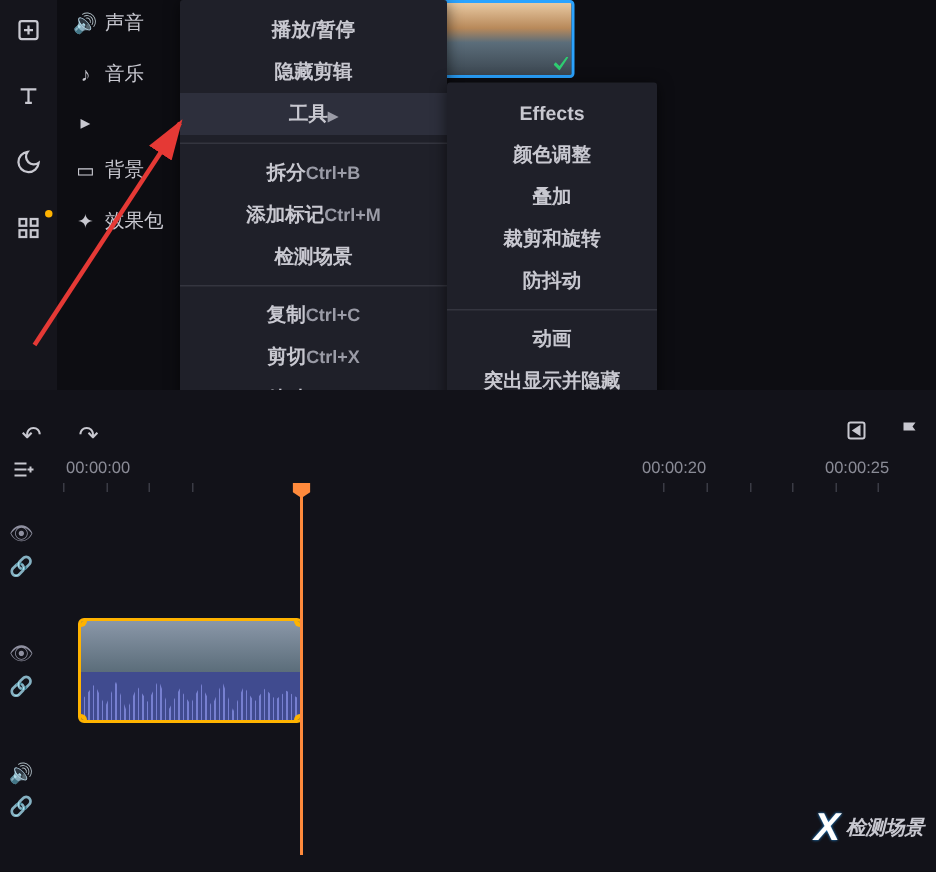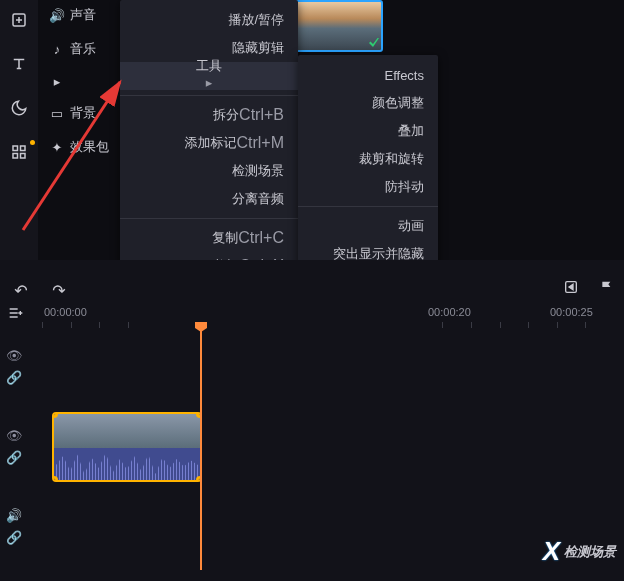--- a/index.html
+++ b/index.html
@@ -17,24 +17,24 @@
   .asset-ic { width:14px; height:14px; display:inline-flex; align-items:center; justify-content:center; }
 
   
   .thumb { position:absolute; left:293px; top:0; width:90px; height:52px; border:2px solid #2aa3ff; border-radius:3px;
            background:linear-gradient(#e8c9a2 0%,#b8895a 35%,#5b6d7a 55%,#3b4650 100%); }
   .thumb::after{content:""; position:absolute; right:2px; bottom:2px; width:10px; height:10px; background:#2ecc71; clip-path:polygon(0 50%,40% 90%,100% 0,85% 0,40% 60%,15% 35%);}
 
   
   .menu { position:absolute; background:#1f2029; border-radius:2px; padding:6px 0; box-shadow:0 2px 10px rgba(0,0,0,.6); }
   .menu1 { left:120px; top:0; width:178px; }
-  .menu-row { display:flex; justify-content:flex-end; align-items:center; height:28px; padding:0 14px; white-space:nowrap; }
-  .menu-row:hover, .menu-row.hov { background:#2d2f3c;flex-direction:column; }
+  .menu-row { display:flex; justify-content:center; align-items:center; height:28px; padding:0 14px; white-space:nowrap;font-weight:bold; }
+  .menu-row:hover, .menu-row.hov { background:#2d2f3c; }
   .menu-row.disabled span { color:#5d5e6a; }
-  .short { color:#9a9ba6; font-size:16px; }
+  .short { color:#9a9ba6; font-size:12px; }
   .sep { height:1px; background:#34353f; margin:5px 0; }
   .arrow { color:#9a9ba6; }
 
   .menu2 { left:298px; top:55px; width:140px; }
 
   
   .redarrow { position:absolute; pointer-events:none; }
 
   
   .lowbg { position:absolute; left:0; top:260px; right:0; bottom:0; background:#121219; }
@@ -133,23 +133,20 @@
     <div class="menu-row">
         <span>拆分</span>
         <span class="short">Ctrl+B</span>
       </div>
     <div class="menu-row">
         <span>添加标记</span>
         <span class="short">Ctrl+M</span>
       </div>
     <div class="menu-row">
         <span>检测场景</span>
-      </div>
-    <div class="menu-row">
-        <span>分离音频</span>
       </div>
     <div class="sep"></div>
     <div class="menu-row">
         <span>复制</span>
         <span class="short">Ctrl+C</span>
       </div>
     <div class="menu-row">
         <span>剪切</span>
         <span class="short">Ctrl+X</span>
       </div>

